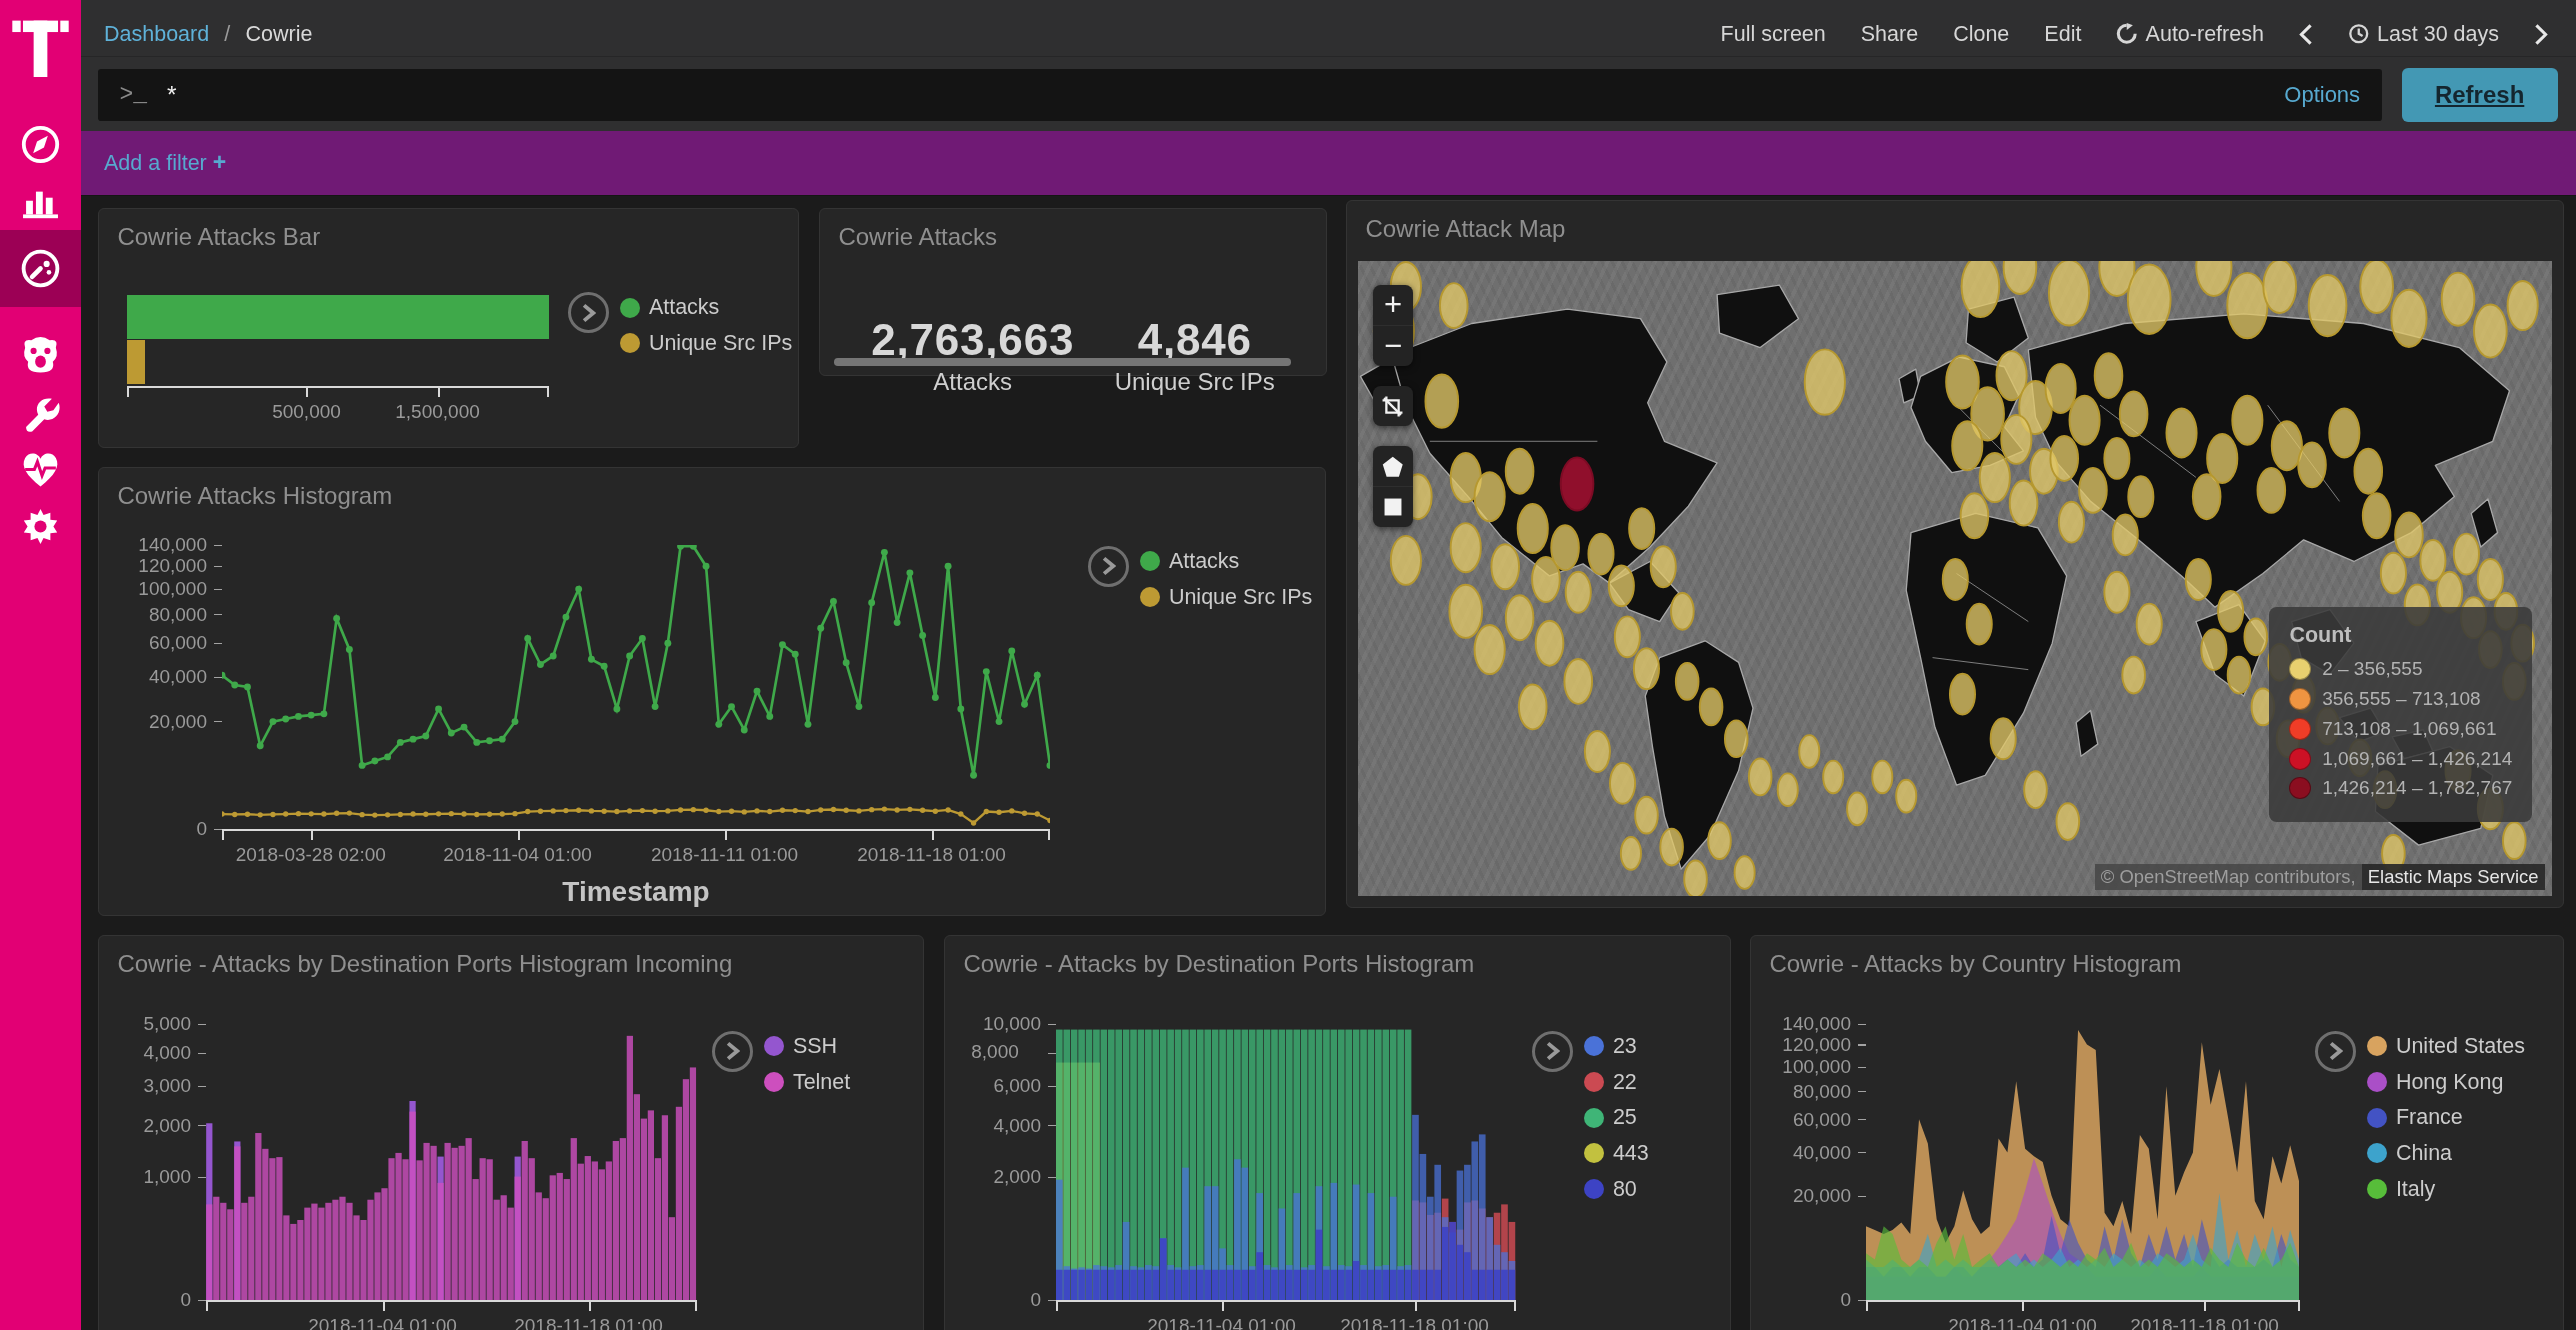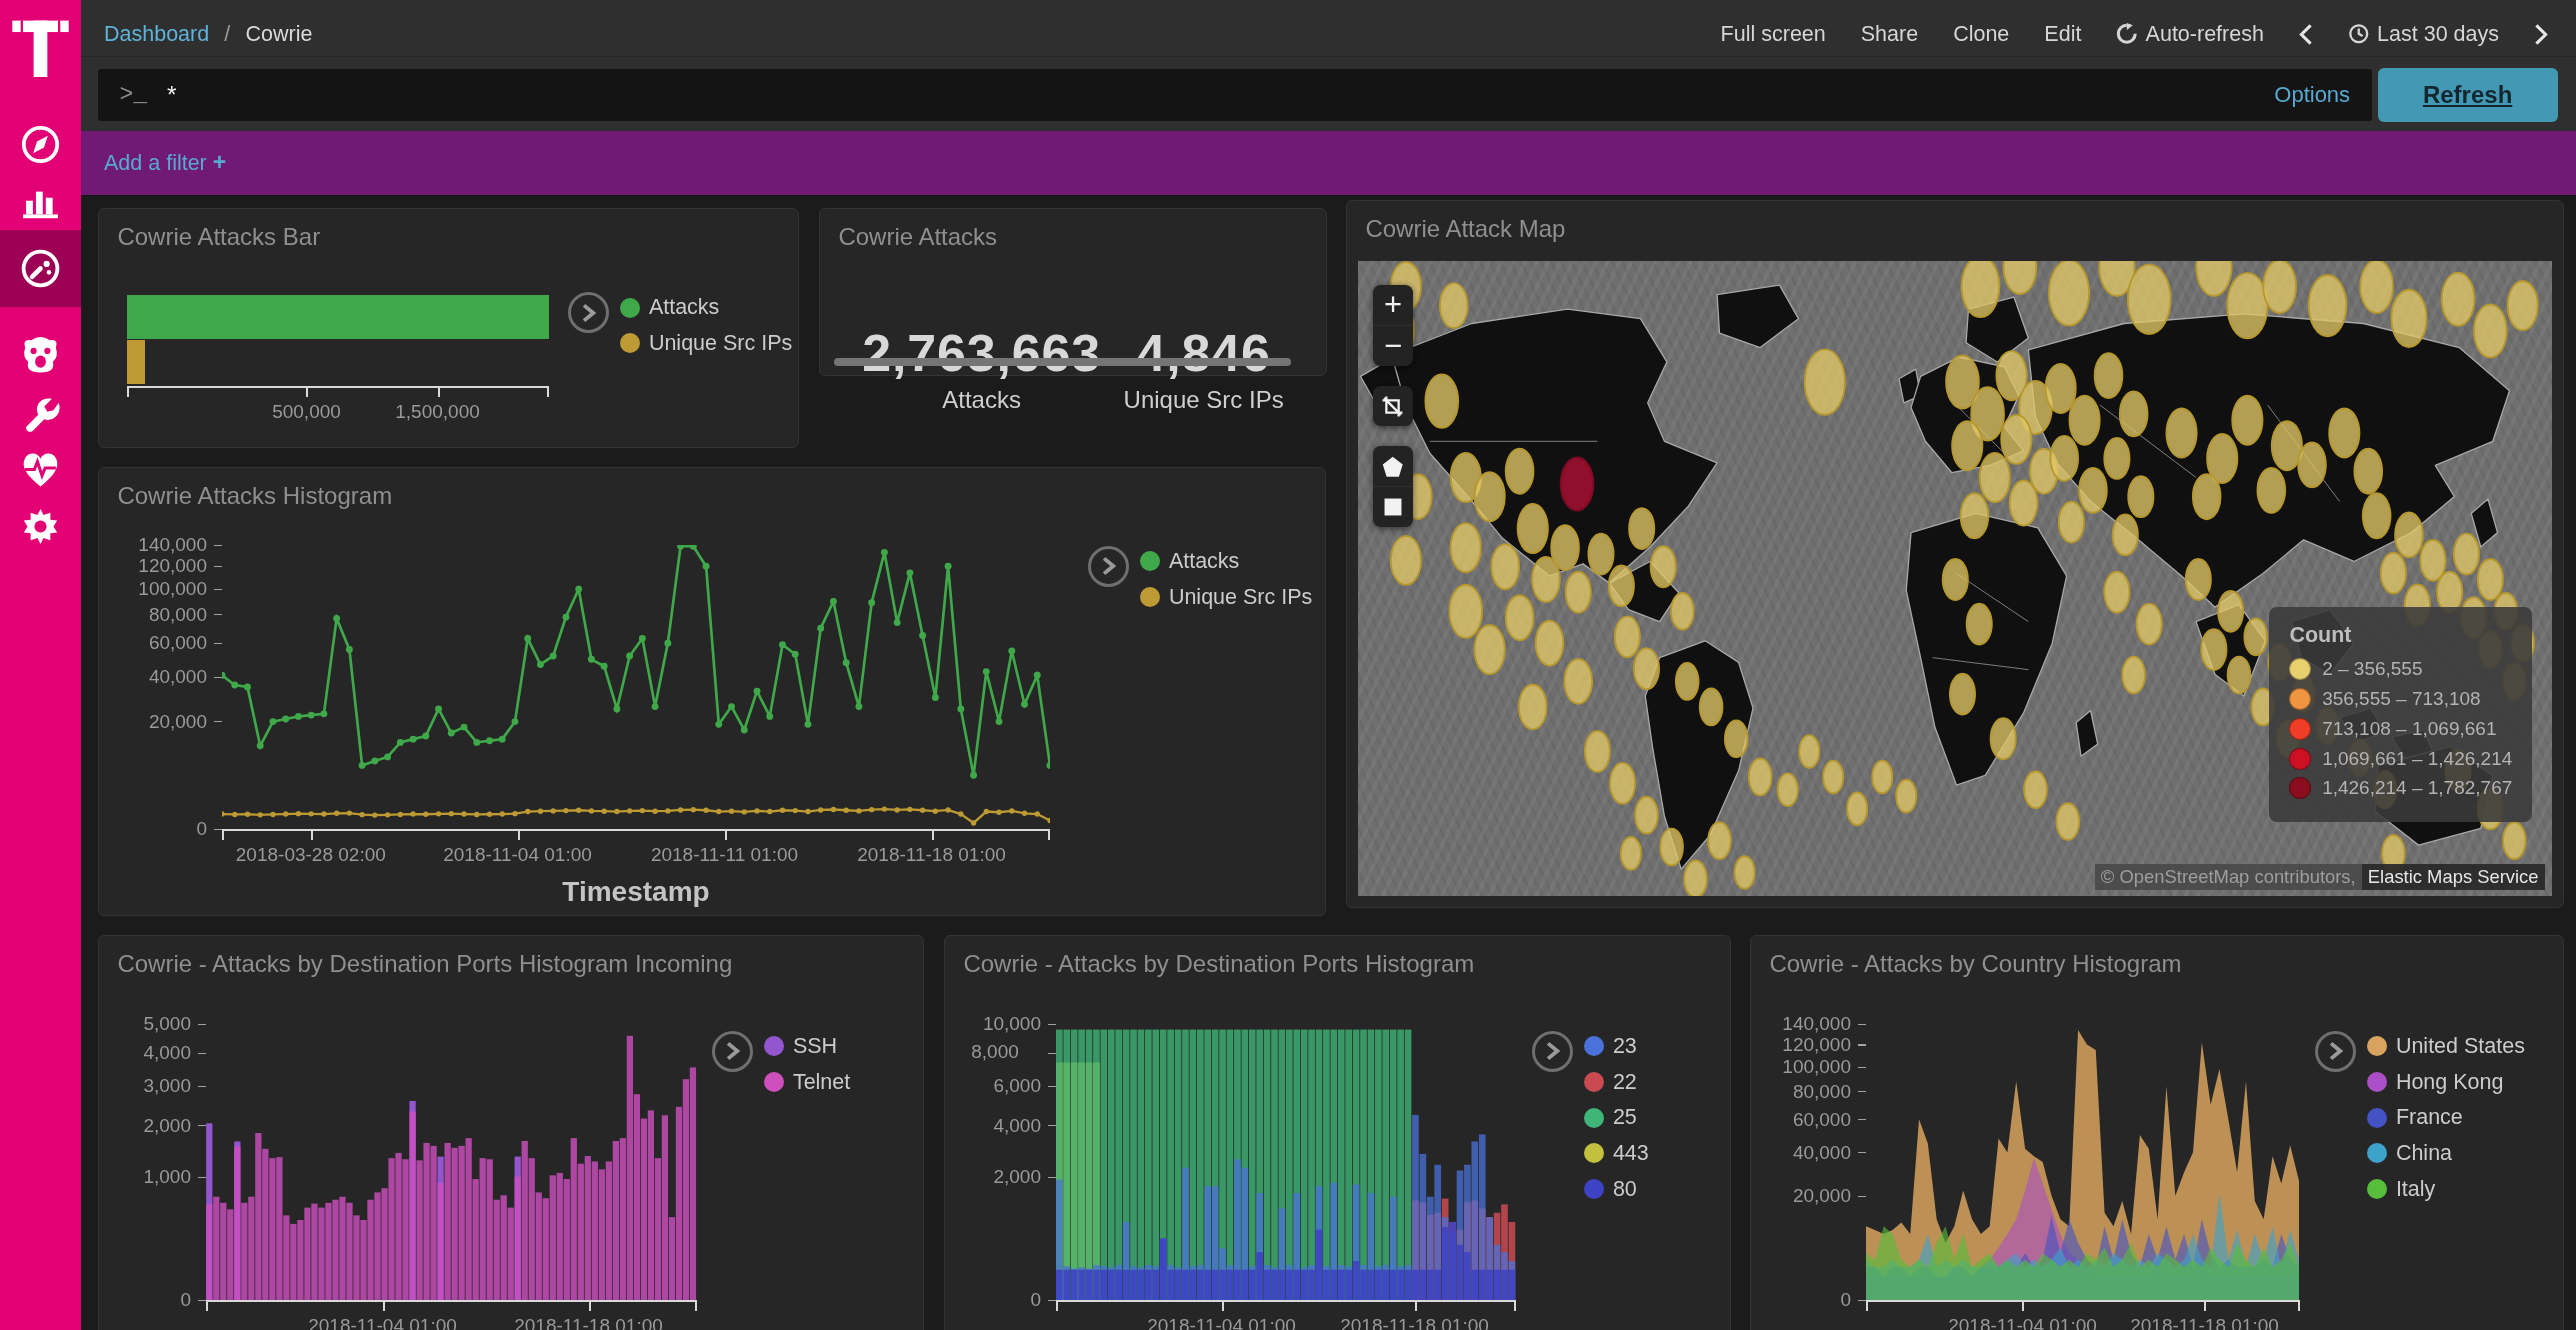--- a/index.html
+++ b/index.html
@@ -17,21 +17,21 @@
   .crumb a{color:#5fb2d9;text-decoration:none;cursor:pointer;}
   .crumb .sep{color:#9a9a9a;margin:0 9.2px;}
   .topnav{display:flex;align-items:center;gap:35px;font-size:21.5px;color:#d6d6d6;}
   .topnav .nav-item{display:flex;align-items:center;gap:7.7px;cursor:pointer;white-space:nowrap;}
   .querybar{background:#2f2f30;padding:10.7px 18.4px 9.2px 17px;display:flex;align-items:center;}
   .queryinput{flex:1;height:52px;background:#141414;border-radius:3.1px;display:flex;align-items:center;
     padding:0 21.5px;color:#e8e8e8;}
   .prompt{font-family:"Liberation Mono","DejaVu Sans Mono",monospace;color:#8a8a8a;font-size:23px;margin-right:20px;}
   .queryval{font-size:24.5px;color:#f0f0f0;flex:1;}
   .options-link{color:#57a9cf;font-size:22px;margin-left:18.4px;cursor:pointer;}
-  .refresh-btn{margin-left:6px;width:180px;height:54px;background:#4398b4;border:none;border-radius:6.1px;
+  .refresh-btn{margin-left:20px;width:156px;height:54px;background:#4398b4;border:none;border-radius:6.1px;
     color:#14262f;font-size:24px;font-weight:bold;text-decoration:underline;cursor:pointer;
     font-family:"Liberation Sans",sans-serif;}
   .filterbar{background:#701a75;height:64px;display:flex;align-items:center;padding-left:23px;
     border-bottom:1.5px solid #151515;}
   .addfilter{color:#57a9cf;font-size:21.5px;cursor:pointer;}
   .addfilter b{font-size:23px;}
   .dashboard{position:relative;height:1219px;}
   .panel{position:absolute;background:#262626;border:1.5px solid #343434;border-radius:6.1px;box-sizing:border-box;}
   .ptitle{font-size:24px;color:#8f8f8f;padding:14px 0 0 18.4px;white-space:nowrap;overflow:hidden;}
   .legend{position:absolute;display:flex;align-items:flex-start;gap:10.7px;}
@@ -39,21 +39,21 @@
     justify-content:center;cursor:pointer;flex:none;margin-top:-3.1px;}
   .legend-items{display:flex;flex-direction:column;gap:10.7px;}
   .legend-row{display:flex;align-items:center;gap:9.2px;cursor:pointer;}
   .legend-dot{width:20px;height:20px;border-radius:50%;flex:none;}
   .legend-label{font-size:21.5px;color:#cccccc;white-space:nowrap;}
   .axis-line{position:absolute;background:#d9d9d9;}
   .tick-label{position:absolute;font-size:19px;color:#9a9a9a;white-space:nowrap;}
   .xtitle{position:absolute;font-size:28px;font-weight:bold;color:#c4c4c4;text-align:center;}
   .metric-row{display:flex;justify-content:space-around;align-items:flex-end;margin-top:64px;padding:0 31px;}
   .metric{text-align:center;}
-  .metric-value{font-size:52px;font-weight:bold;color:#d8d8d8;letter-spacing:0.8px;margin-top:8px;}
+  .metric-value{font-size:44px;font-weight:bold;color:#d8d8d8;letter-spacing:0.8px;}
   .metric-label{font-size:24px;color:#cfcfcf;margin-top:3.1px;}
   .metric-scroll{position:absolute;left:14px;right:35px;bottom:9.2px;height:7.7px;background:#757575;border-radius:3.8px;}
   .mapwrap{position:absolute;left:10.7px;right:10.7px;top:60px;bottom:10.7px;background:#6f6f6f;overflow:hidden;
     background-image:repeating-linear-gradient(115deg,rgba(255,255,255,.05) 0 3.8px,rgba(0,0,0,0) 3.8px 10.7px),
       repeating-linear-gradient(65deg,rgba(0,0,0,.05) 0 3.1px,rgba(0,0,0,0) 3.1px 9.2px);}
   .mapsvg{position:absolute;inset:0;}
   .map-controls{position:absolute;left:15.3px;top:24.5px;display:flex;flex-direction:column;gap:20px;z-index:5;}
   .ctl-group{background:#232323;border-radius:7.7px;display:flex;flex-direction:column;overflow:hidden;
     box-shadow:0 1.5px 6.1px rgba(0,0,0,.5);}
   .ctl-btn{width:40px;height:40px;display:flex;align-items:center;justify-content:center;color:#f2f2f2;

